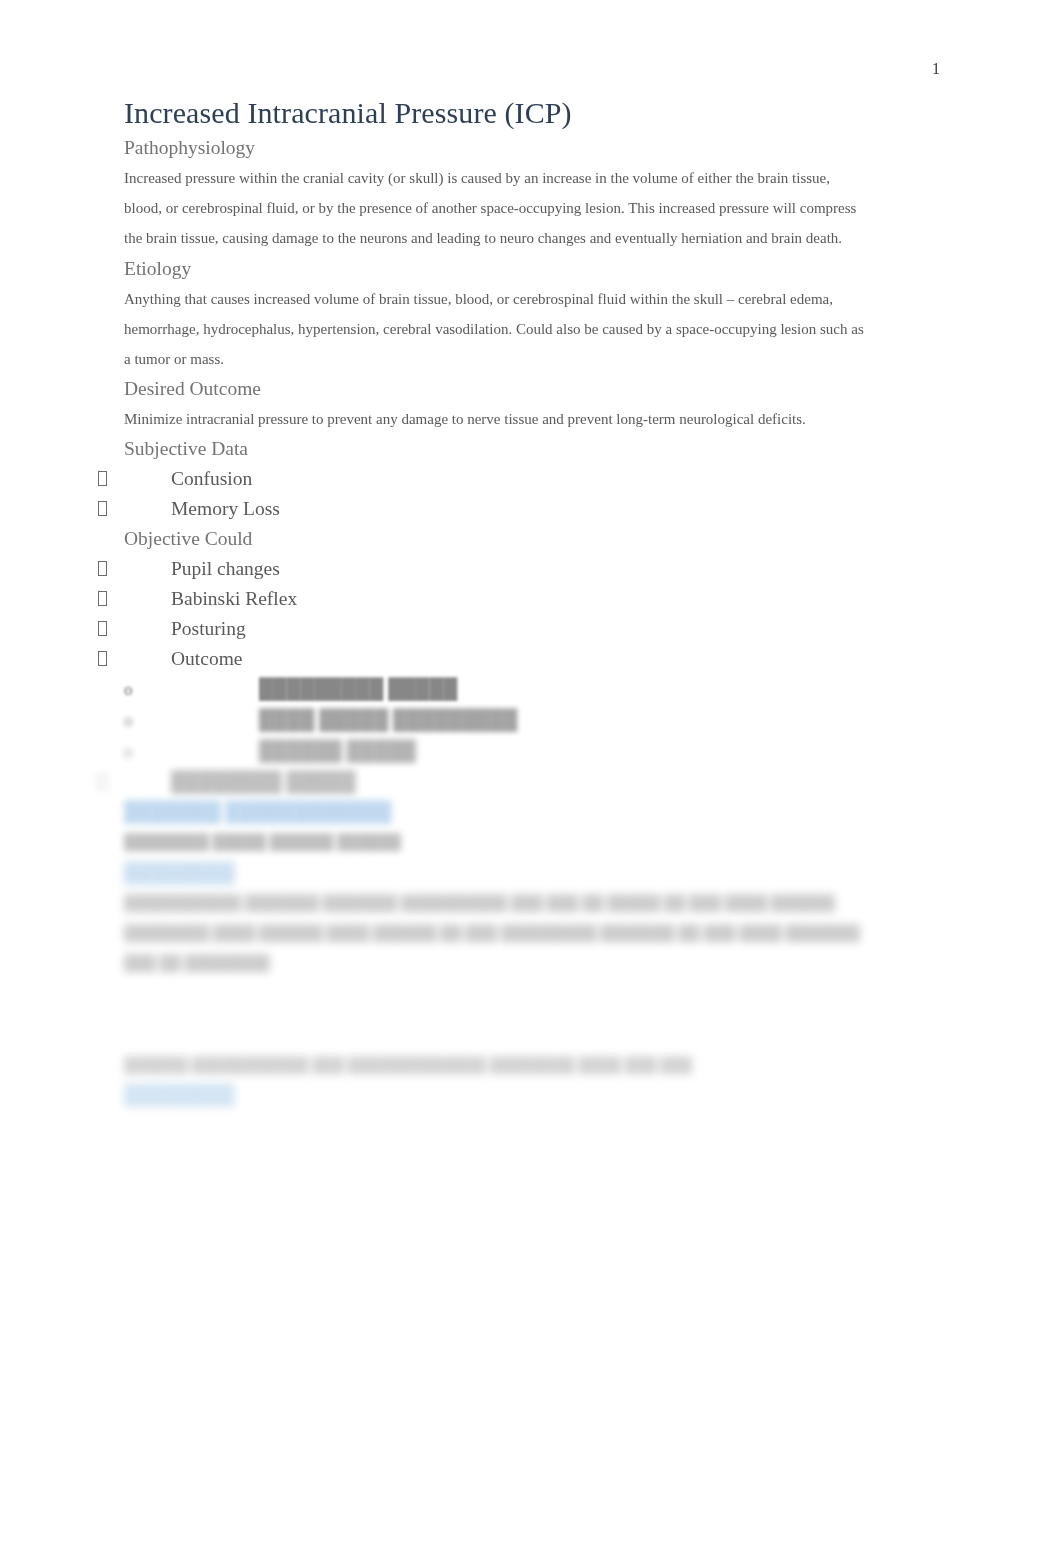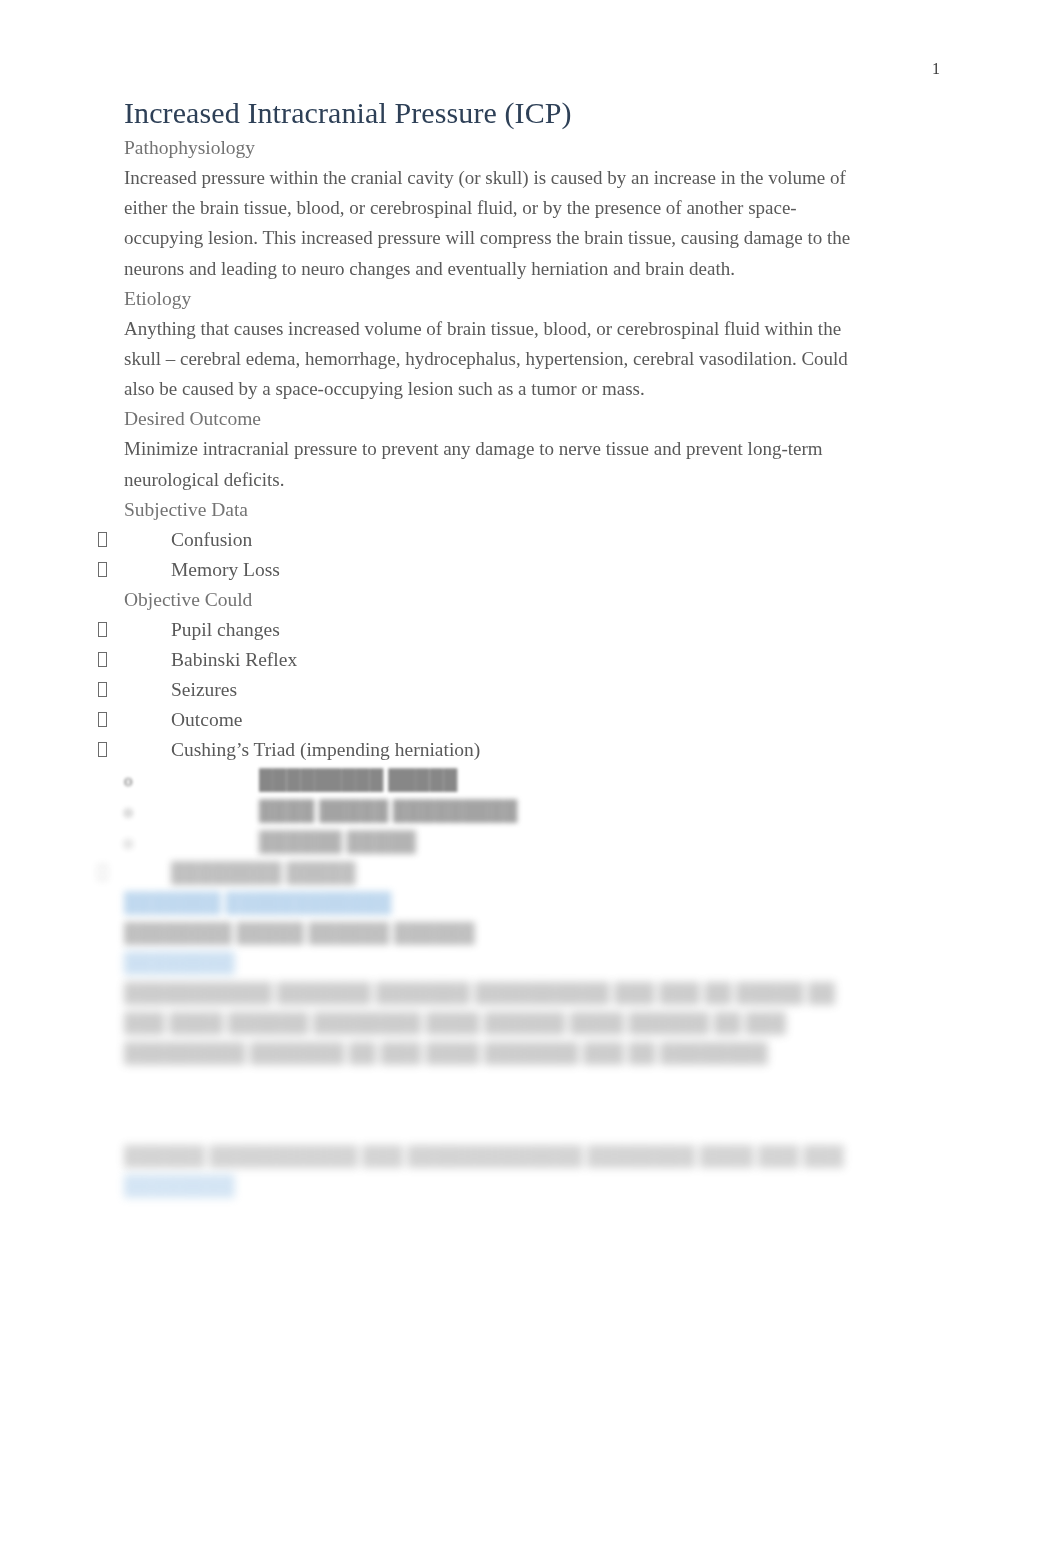--- a/index.html
+++ b/index.html
@@ -51,21 +51,21 @@
 
   .section-heading {
     font-size: 19.5px;
     line-height: 30px;
     color: #737373;
     margin: 0;
     font-weight: normal;
   }
 
   .body-text {
-    font-size: 19px;
+    font-size: 15px;
     line-height: 30.2px;
     color: #595959;
     margin: 0;
     text-align: left;
   }
 
   
   .bullet-list {
     list-style: none;
     margin: 0;
@@ -152,27 +152,24 @@
 
     <h2 class="section-heading">Objective Could</h2>
     <div class="bullet-list">
       <div class="bullet-item">
         <span class="bullet-marker"></span><span class="bullet-gap"></span><span>Pupil changes</span>
       </div>
       <div class="bullet-item">
         <span class="bullet-marker"></span><span class="bullet-gap"></span><span>Babinski Reflex</span>
       </div>
       <div class="bullet-item">
-        <span class="bullet-marker"></span><span class="bullet-gap"></span><span>Seizures</span>
+        <span class="bullet-marker"></span><span class="bullet-gap"></span><span>Posturing</span>
       </div>
       <div class="bullet-item">
         <span class="bullet-marker"></span><span class="bullet-gap"></span><span>Outcome</span>
-      </div>
-      <div class="bullet-item">
-        <span class="bullet-marker"></span><span class="bullet-gap"></span><span>Cushing’s Triad (impending herniation)</span>
       </div>
 
       <div class="bullet-item sub-item blur-1">
         <span class="sub-marker">o</span><span class="sub-gap"></span><span>█████████ █████</span>
       </div>
       <div class="bullet-item sub-item blur-2">
         <span class="sub-marker">o</span><span class="sub-gap"></span><span>████ █████ █████████</span>
       </div>
       <div class="bullet-item sub-item blur-3">
         <span class="sub-marker">o</span><span class="sub-gap"></span><span>██████ █████</span>

